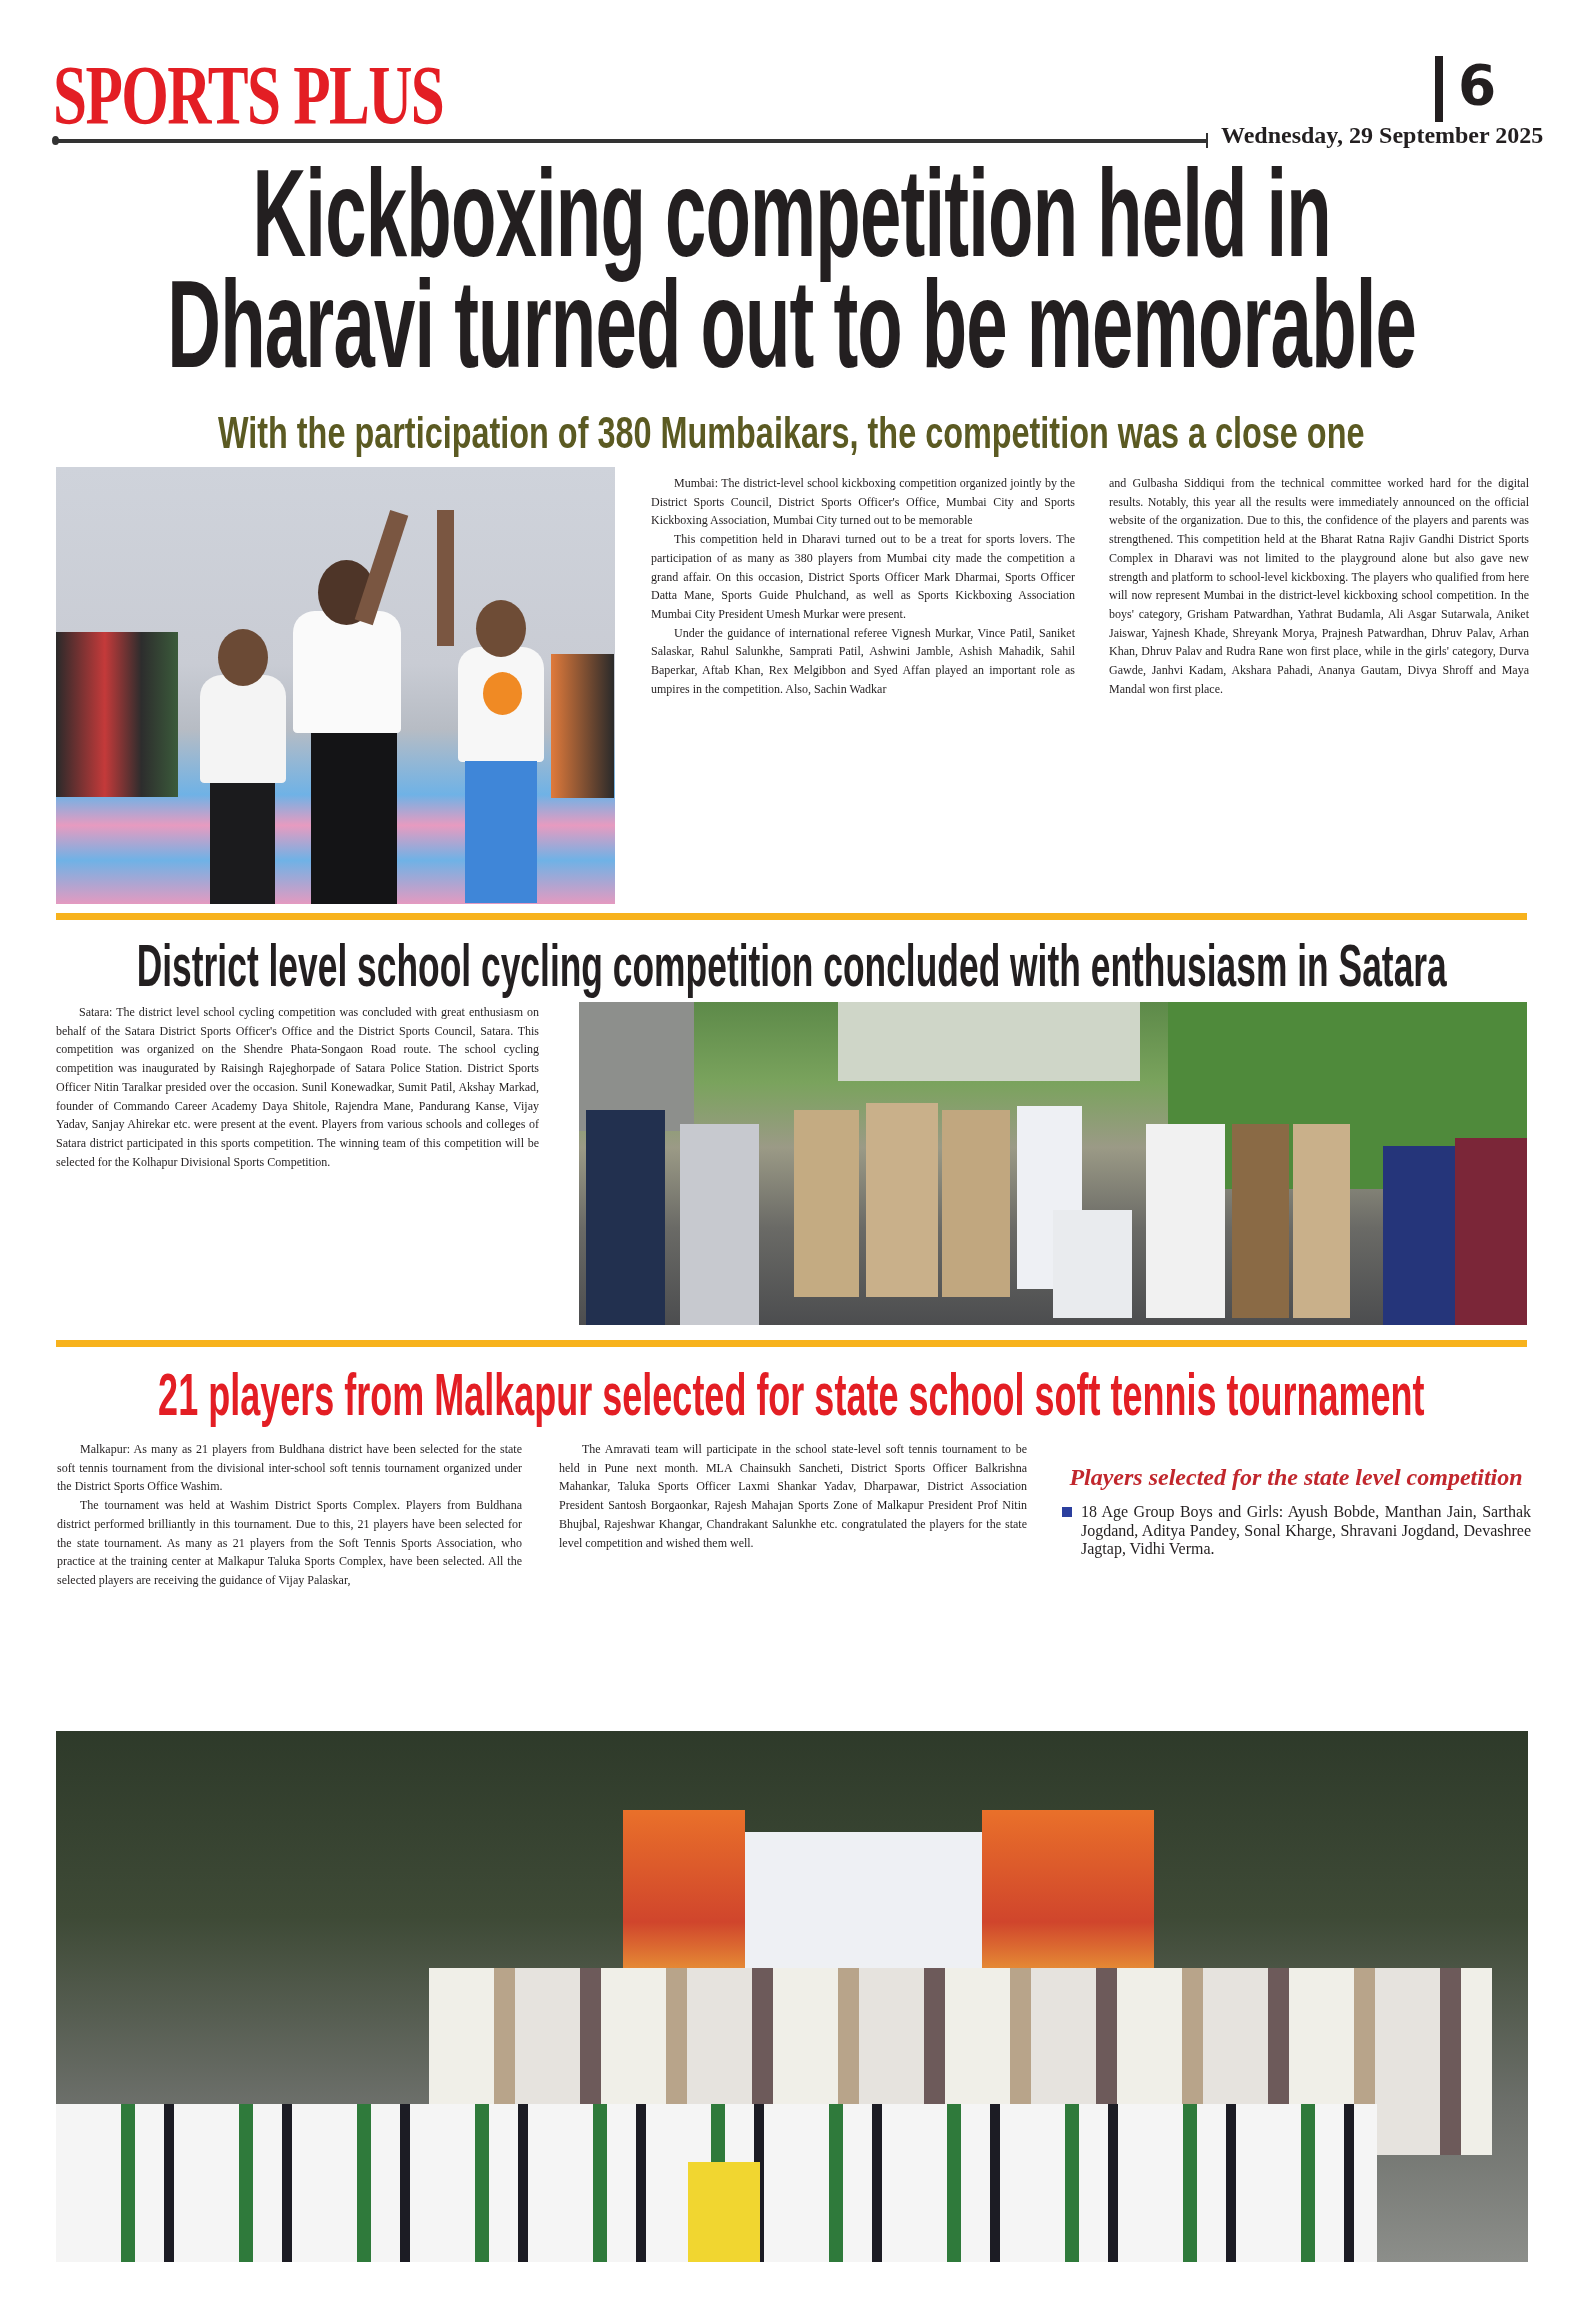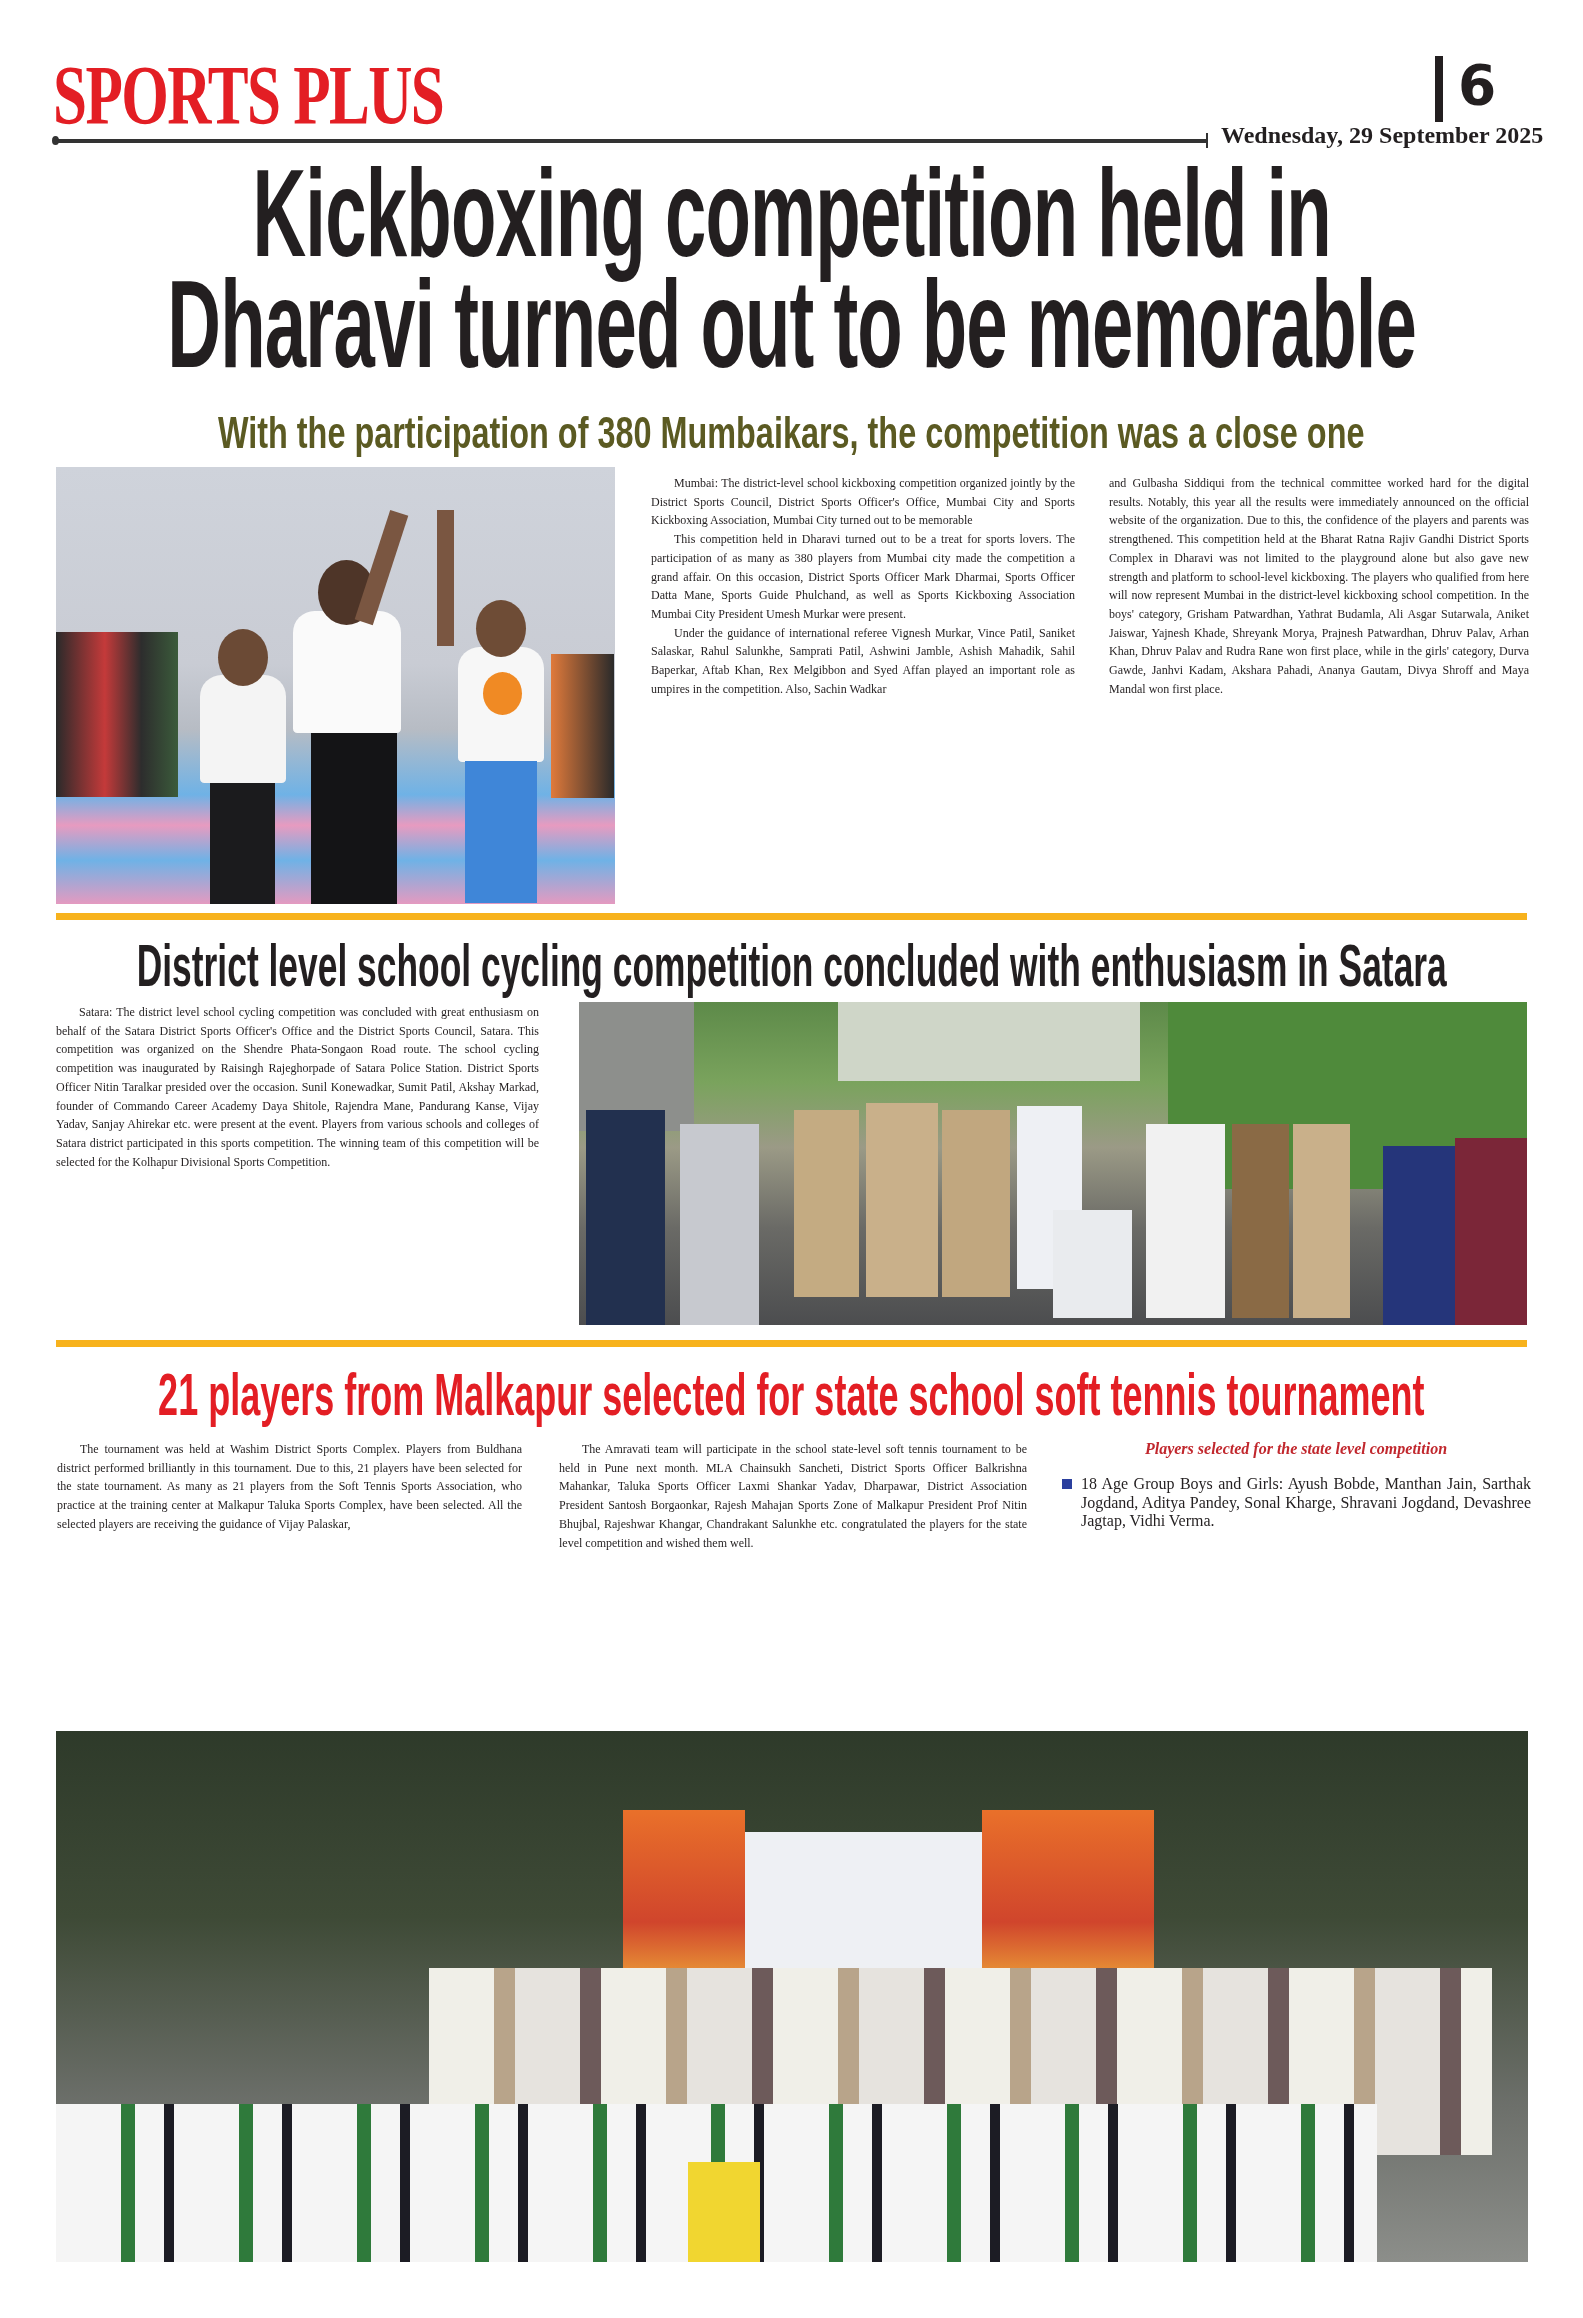--- a/index.html
+++ b/index.html
@@ -65,22 +65,22 @@
   .col p.noindent { text-indent: 0; }
 
   .k-col1 { left: 651px; top: 474px; width: 424px; }
   .k-col2 { left: 1109px; top: 474px; width: 420px; }
   .s-col { left: 56px; top: 1003px; width: 483px; }
   .m-col1 { left: 57px; top: 1440px; width: 465px; }
   .m-col2 { left: 559px; top: 1440px; width: 468px; }
 
   .sidebar { left: 1061px; top: 1436px; width: 470px; }
   .sidebar-title {
-    color: #c1272d; font-style: italic; font-weight: bold; font-size: 16px; line-height: 26px;
-    text-align: center; margin-bottom: 13px;
+    color: #c1272d; font-style: italic; font-weight: bold; font-size: 24px; line-height: 26px;
+    text-align: center; margin-bottom: 13px; margin-top: 28px;
   }
   .sidebar ul { list-style: none; }
   .sidebar li {
     position: relative; padding-left: 20px; font-size: 16px; line-height: 18.7px; text-align: justify;
   }
   .bullet {
     position: absolute; left: 1.4px; top: 4.3px; width: 9.3px; height: 9.3px; background: #2b3f9e;
   }
 
   
@@ -179,20 +179,21 @@
   <div class="shape" style="left:804px; top:144px; width:72px; height:180px; background:#25357a;"></div>
   <div class="shape" style="left:876px; top:136px; width:72px; height:187px; background:#7b2638;"></div>
 </div>
 
 <div class="abs orange-rule r2"></div>
 
 <div class="abs condensed headline-3">
   <span>21 players from Malkapur selected for state school soft tennis tournament</span>
 </div>
 <div class="abs col m-col1">
+  <p>Malkapur: As many as 21 players from Buldhana district have been selected for the state soft tennis tournament from the divisional inter-school soft tennis tournament organized under the District Sports Office Washim.</p>
   <p>The tournament was held at Washim District Sports Complex. Players from Buldhana district performed brilliantly in this tournament. Due to this, 21 players have been selected for the state tournament. As many as 21 players from the Soft Tennis Sports Association, who practice at the training center at Malkapur Taluka Sports Complex, have been selected. All the selected players are receiving the guidance of Vijay Palaskar,</p>
 </div>
 <div class="abs col m-col2">
   <p>The Amravati team will participate in the school state-level soft tennis tournament to be held in Pune next month. MLA Chainsukh Sancheti, District Sports Officer Balkrishna Mahankar, Taluka Sports Officer Laxmi Shankar Yadav, Dharpawar, District Association President Santosh Borgaonkar, Rajesh Mahajan Sports Zone of Malkapur President Prof Nitin Bhujbal, Rajeshwar Khangar, Chandrakant Salunkhe etc. congratulated the players for the state level competition and wished them well.</p>
 </div>
 <div class="abs sidebar">
   <div class="sidebar-title">Players selected for the state level competition</div>
   <ul>
     <li><span class="bullet"></span><span>18 Age Group Boys and Girls: Ayush Bobde, Manthan Jain, Sarthak Jogdand, Aditya Pandey, Sonal Kharge, Shravani Jogdand, Devashree Jagtap, Vidhi Verma.</span></li>
   </ul>

